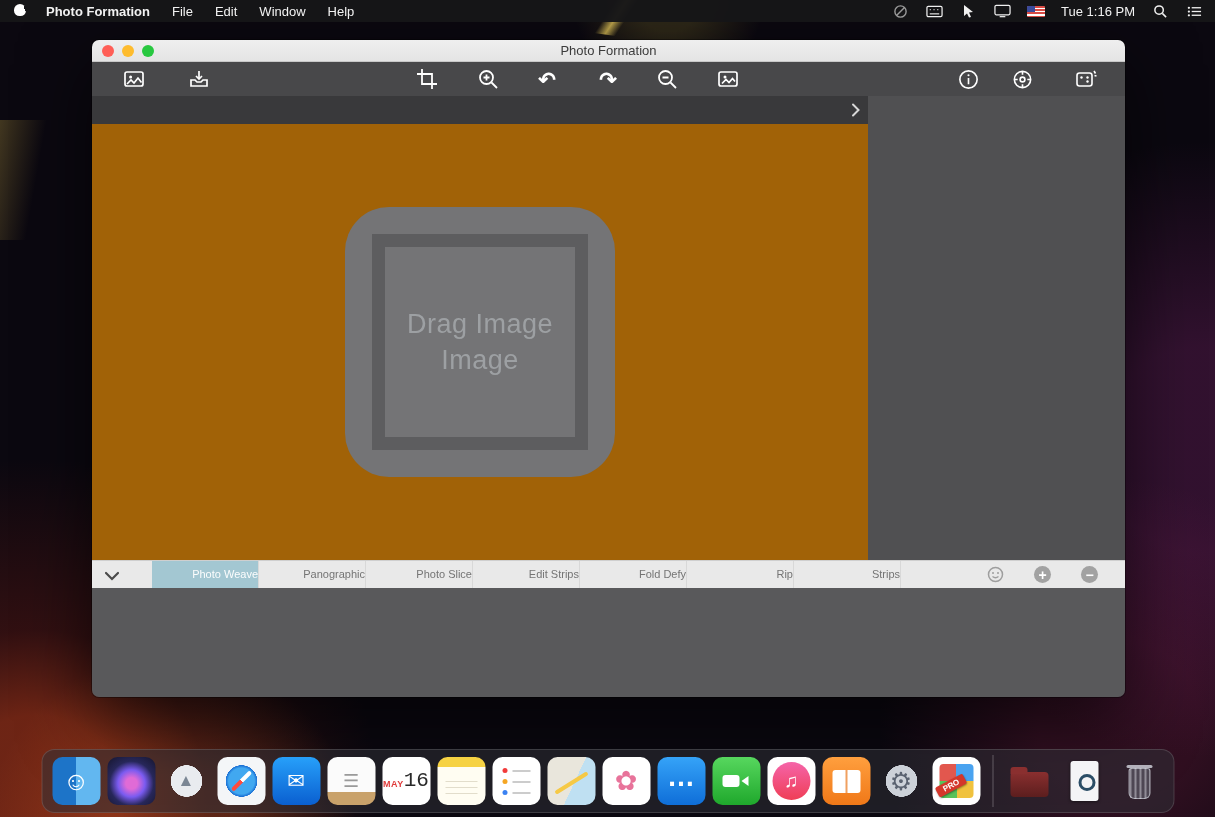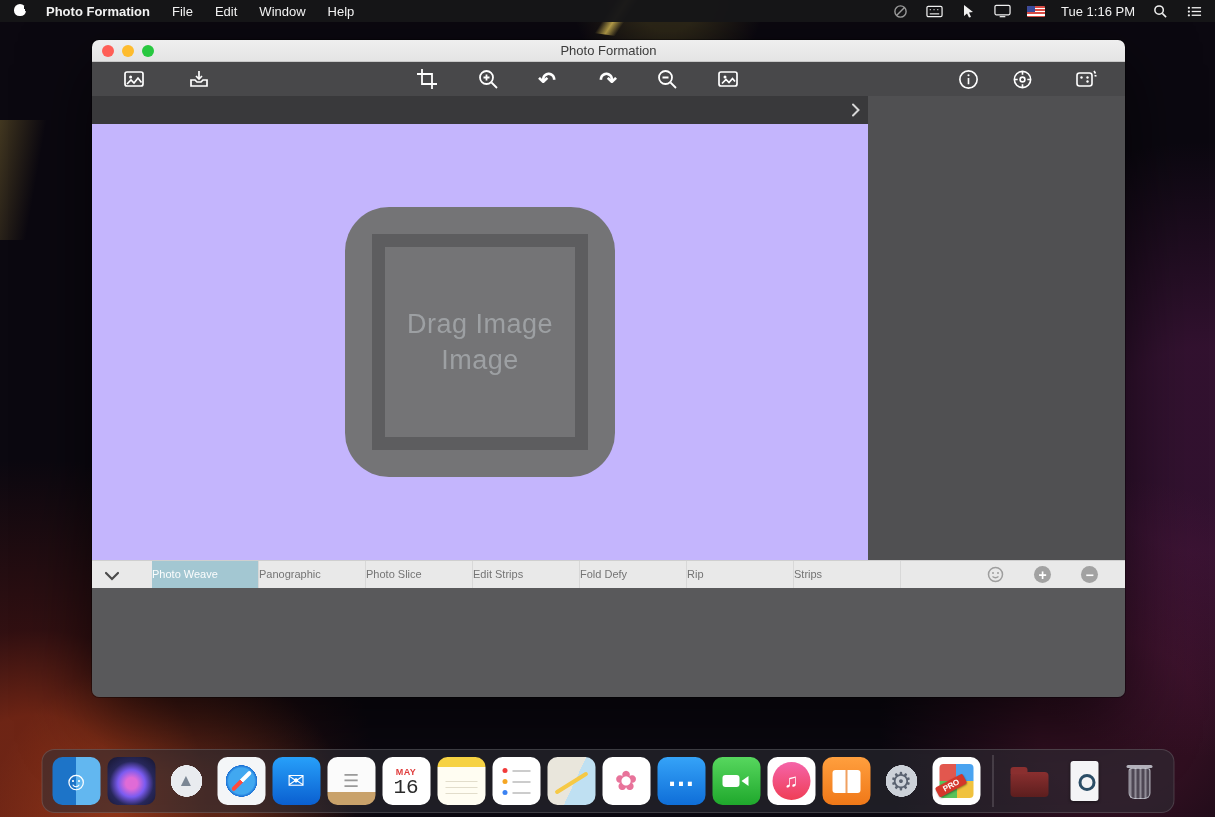--- a/index.html
+++ b/index.html
@@ -48,32 +48,32 @@
   .toolbar { height:34px; background:#48484a; position:relative; }
   .tool { position:absolute; top:4px; width:26px; height:26px; display:flex; align-items:center;
     justify-content:center; color:#fff; }
   .tool svg { display:block; }
   .glyphbtn { font-size:21px; font-weight:bold; line-height:1; }
 
   .contentrow { display:flex; height:464px; }
   .leftcol { width:776px; }
   .strip { height:28px; background:#39393b; position:relative; }
   .strip .chev { position:absolute; right:8px; top:7px; }
-  .canvas { height:436px; background:#c4b5fd; position:relative; }
+  .canvas { height:436px; background:#a16207; position:relative; }
   .placeholder { position:absolute; left:253px; top:83px; width:270px; height:270px;
     background:#747476; border-radius:44px; }
   .frame { position:absolute; inset:27px; border:13px solid #5d5d5f; }
   .dragtext { position:absolute; inset:0; display:flex; flex-direction:column; align-items:center;
     justify-content:center; font-size:27px; color:#9da0a3; letter-spacing:.5px; line-height:1.35; }
   .rightcol { width:257px; background:#505052; }
 
   .tabbar { height:28px; background:#e9e9e9; position:relative; border-top:1px solid #cfcfcf; }
   .tab-collapse { position:absolute; left:12px; top:6px; }
   .tabs { position:absolute; left:60px; top:0; height:27px; display:flex; }
-  .tab { width:107px; height:27px; line-height:27px; text-align:left; font-size:11px; color:#747474;
+  .tab { width:107px; height:27px; line-height:27px; text-align:right; font-size:11px; color:#747474;
     border-right:1px solid #d8d8d8; white-space:nowrap; overflow:hidden; }
   .tab.selected { background:#a3c7d2; color:#fcfdfd; }
   .tb-ic { position:absolute; top:5px; width:17px; height:17px; border-radius:50%;
     display:flex; align-items:center; justify-content:center; }
   .tb-face { left:895px; }
   .tb-plus { left:942px; background:#a2a2a2; color:#fff; font-size:14px; font-weight:bold; }
   .tb-minus { left:989px; background:#a2a2a2; color:#fff; font-size:14px; font-weight:bold; }
   .bottompanel { height:109px; background:#59595b; }
 
   
@@ -87,21 +87,21 @@
 
   .t-finder { background:linear-gradient(90deg,#1d74c8 0 50%,#62b7f0 50% 100%); font-size:26px; }
   .t-siri { background:radial-gradient(circle at 50% 55%, #e06bd6 0 16%, #7a5bf0 38%, #27275a 62%, #15152c 100%); }
   .t-launchpad { background:radial-gradient(circle at 50% 50%, #e9ebef 0 46%, transparent 47%);
     color:#7b8694; font-size:17px; }
   .t-safari { background:radial-gradient(circle at 50% 50%, #41a8f0 0 38%, #1a6fd4 46%, #f4f6f8 47%); }
   .t-safari::after { content:""; position:absolute; left:22px; top:11px; width:4px; height:26px;
     background:linear-gradient(180deg,#fff 0 50%,#ff4b3e 50% 100%); transform:rotate(45deg); border-radius:2px; }
   .t-mail { background:linear-gradient(180deg,#27a0fa,#0a5fd0); font-size:21px; }
   .t-contacts { background:linear-gradient(180deg,#fbfbfb 0 72%,#c9a26b 72% 100%); color:#9a9a9a; font-size:18px; }
-  .t-calendar { background:#fff; flex-direction:column; }
+  .t-calendar { background:#fff; flex-direction:row; }
   .cal-month { color:#e03c3c; font-size:9px; font-weight:bold; letter-spacing:.5px; margin-top:5px; }
   .cal-day { color:#2a2a2a; font-size:21px; line-height:1.05;font-family:Liberation Mono, monospace; }
   .t-notes { background:linear-gradient(180deg,#f6d243 0 20%,#fffdf2 20% 100%); }
   .t-notes::after { content:""; position:absolute; left:8px; right:8px; top:24px; height:16px;
     background:repeating-linear-gradient(180deg,#e2ddcb 0 1px, transparent 1px 6px); }
   .t-reminders { background:#fff; }
   .t-reminders::before { content:""; position:absolute; left:10px; top:11px; width:5px; height:5px;
     border-radius:50%; background:#f23b3b; box-shadow:0 11px 0 #f5a623, 0 22px 0 #3b82f2; }
   .t-reminders::after { content:""; position:absolute; left:20px; top:13px; width:18px; height:2px;
     background:#ccc; box-shadow:0 11px 0 #ccc, 0 22px 0 #ccc; }

